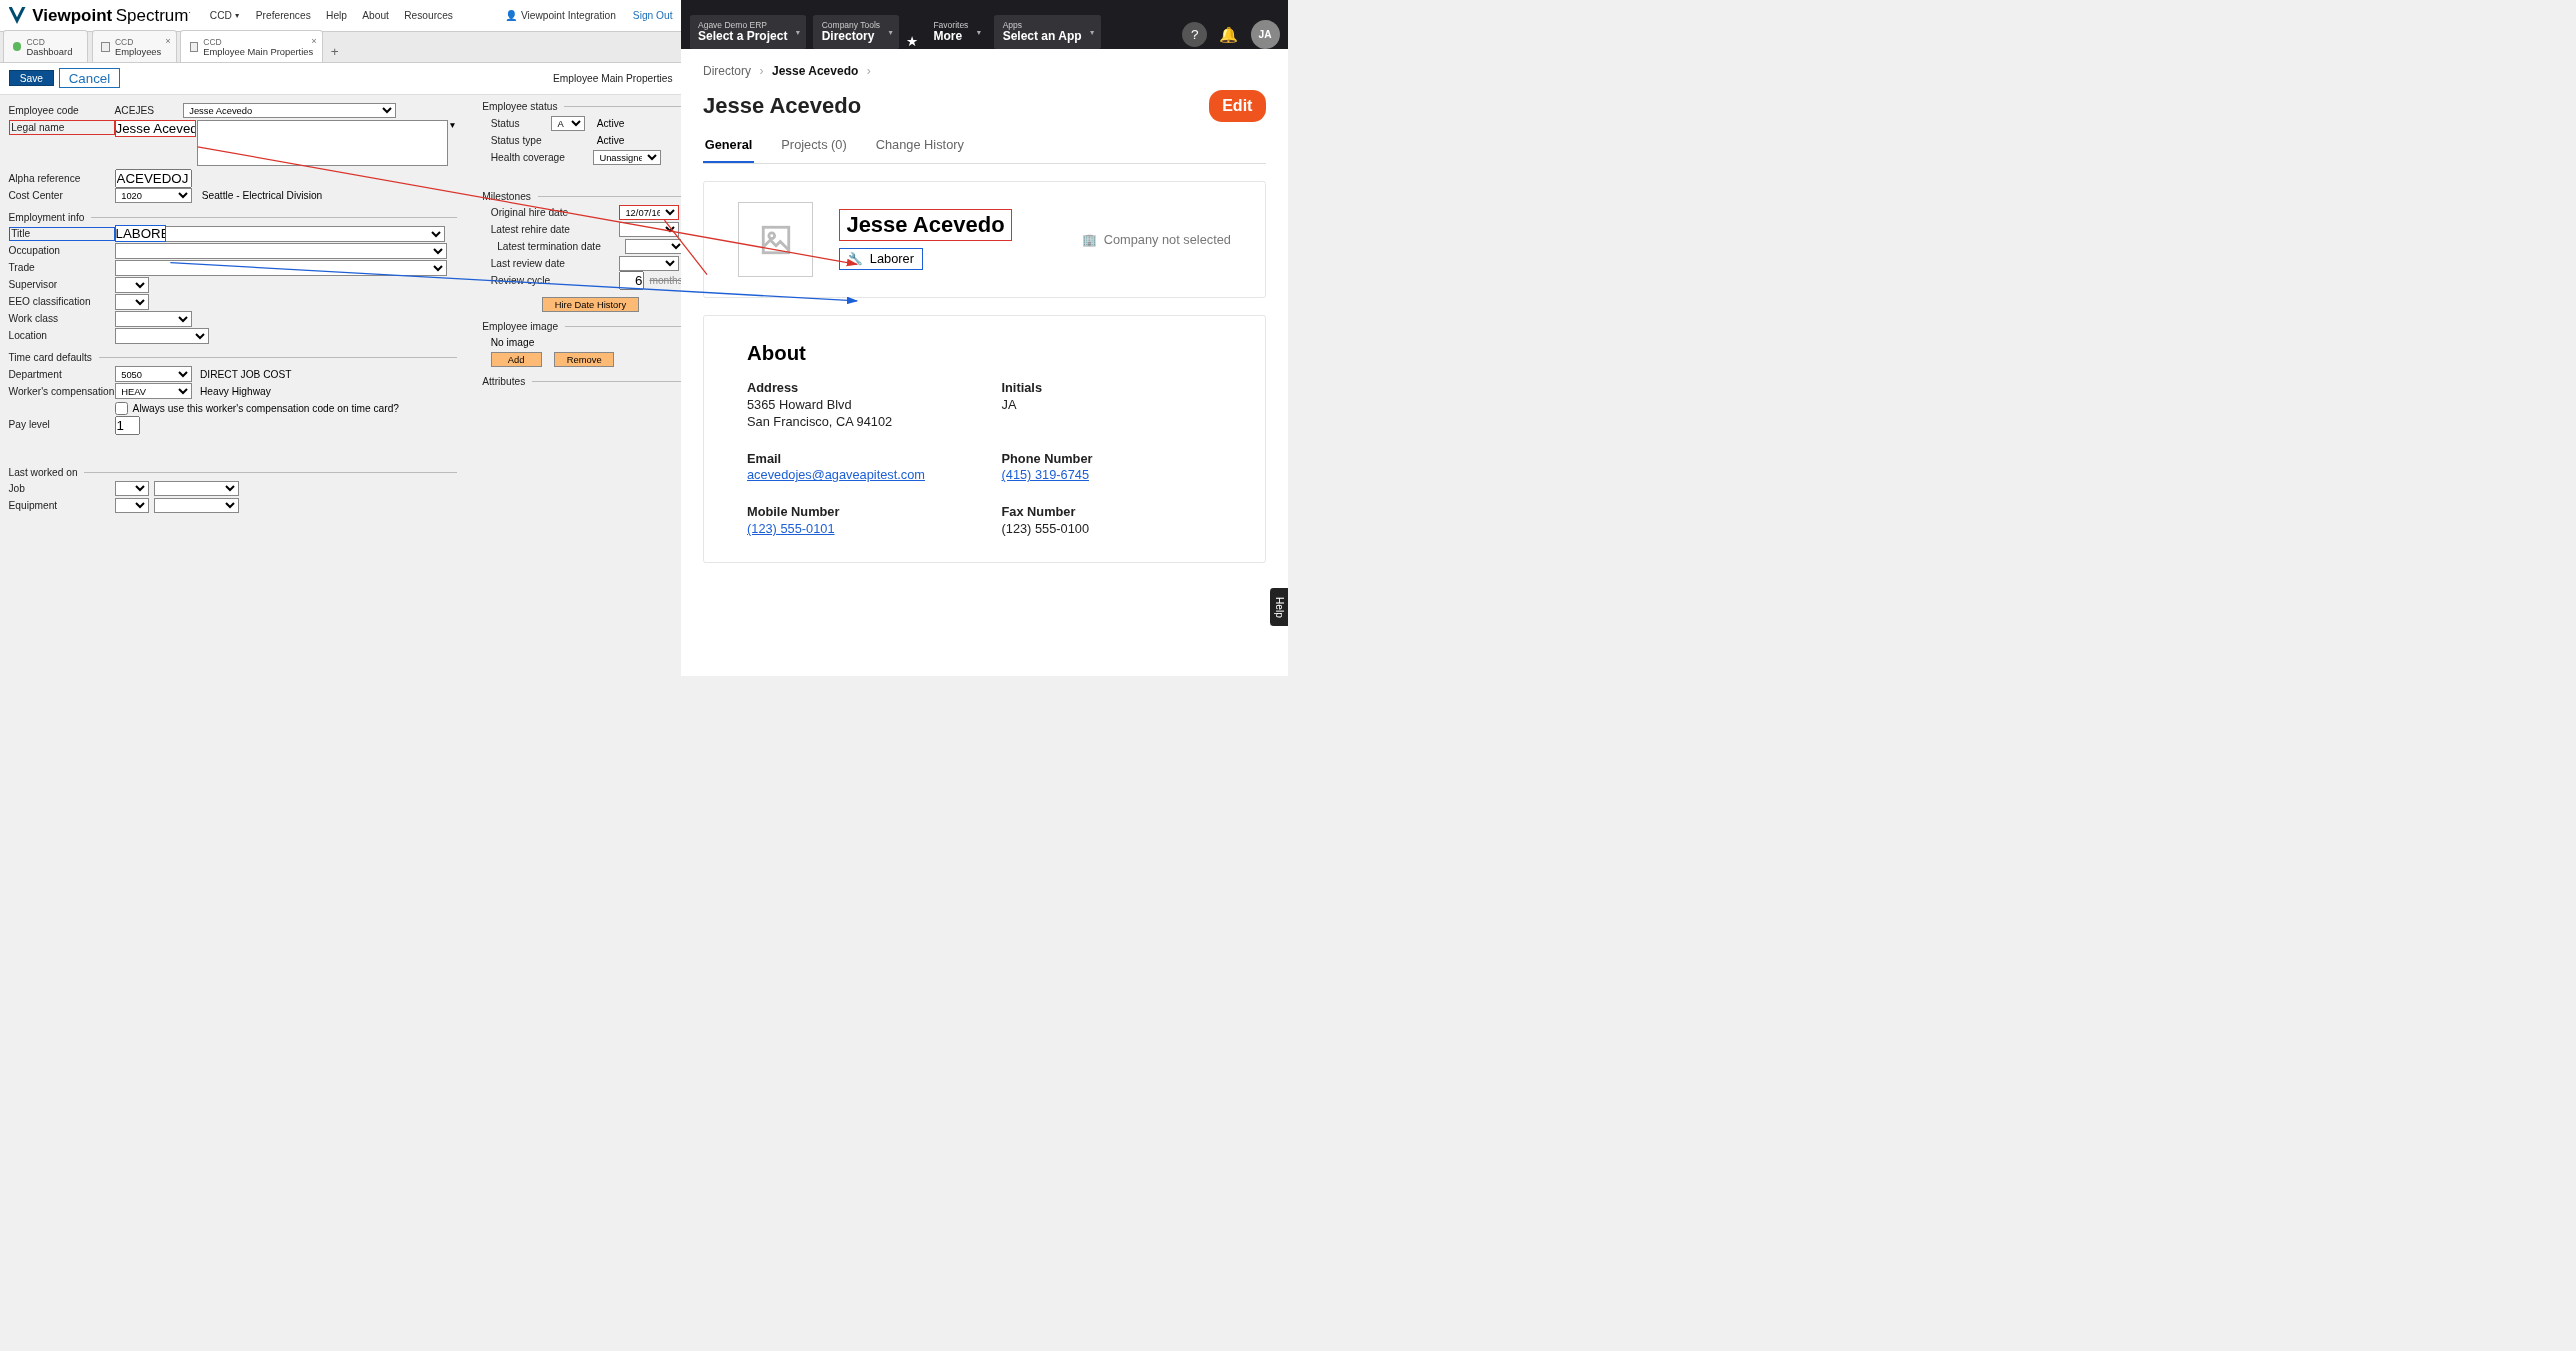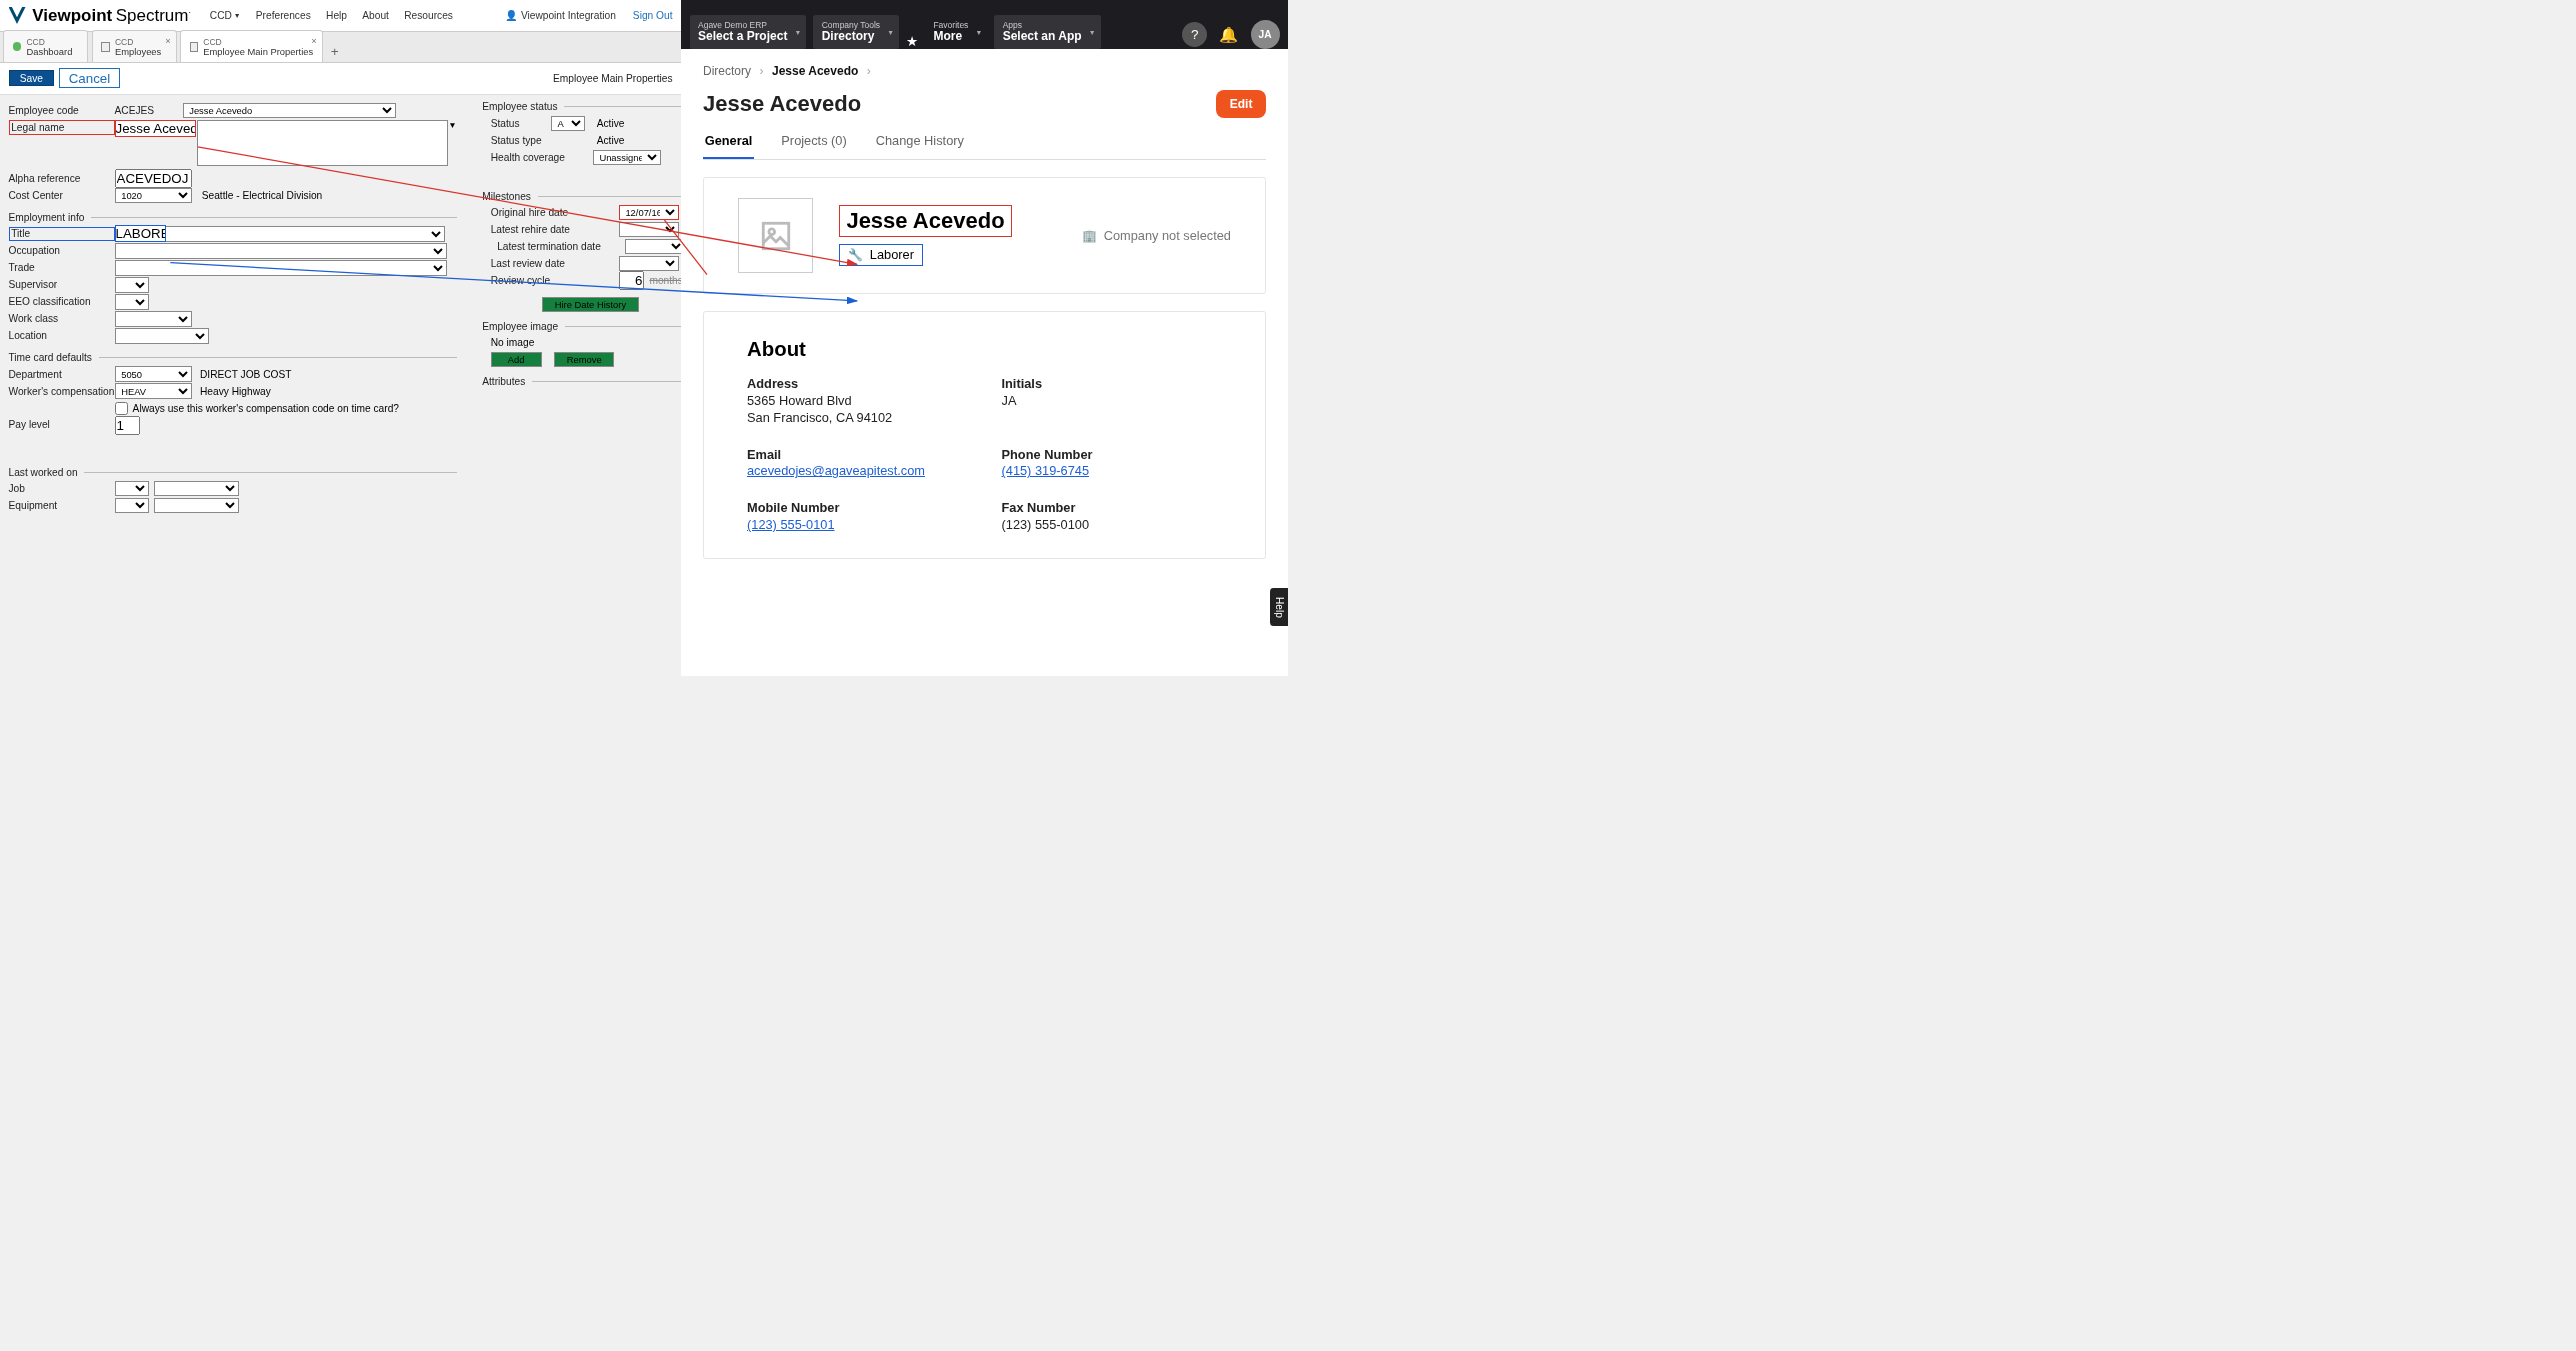--- a/index.html
+++ b/index.html
@@ -41,21 +41,21 @@
   .val{color:#222;}
   input[type=text].f, select.f { border:0.9px solid #888; height:15.3px; font-size:9.4px; padding:0 1.7px; background:#fff;}
   select.f{height:15.3px;}
   .w60{width:51px}.w80{width:68px}.w90{width:77px}.w250{width:213px}.w40{width:34px}.w30{width:25.6px}.w70{width:60px}
 
   .section-header{display:flex;align-items:center;margin:8.5px 0 3.4px;color:#222;}
   .section-header::after{content:"";flex:1;border-top:0.9px solid #bbb;margin-left:6.8px;}
 
   .hl-red{border:1.7px solid #d9342b !important;}
   .hl-blue{border:1.7px solid #1d5fd6 !important;}
-  .small-btn{border:0.9px solid #888;background:#15803d;padding:0.9px 12px;font-size:9.4px;cursor:pointer;}
+  .small-btn{border:0.9px solid #888;background:#fdba74;padding:0.9px 12px;font-size:9.4px;cursor:pointer;}
   .attrbox{width:170px;height:119px;border:0.9px solid #888;background:#fff;padding:1.7px;font-size:9.4px;color:#333;position:relative;}
   .attrbox .sb{position:absolute;right:0;top:0;width:12px;height:12px;border-left:0.9px solid #888;border-bottom:0.9px solid #888;display:flex;align-items:center;justify-content:center;font-size:6.8px;}
   textarea.f{border:0.9px solid #888;font-size:9.4px;resize:none;}
 
   
   .right{position:absolute;left:681px;top:0;width:607px;height:676px;background:#fff;}
   .ag-top{display:flex;align-items:flex-end;background:#1c1c21;height:49px;padding:0 8.5px;gap:6.8px;}
   .ag-btn{background:#333338;color:#fff;border-radius:2.6px;padding:5.1px 19px 5.1px 8.5px;position:relative;cursor:pointer;}
   .ag-btn small{display:block;font-size:8.5px;color:#ccc;line-height:10.2px;}
   .ag-btn b{font-size:12px;font-weight:600;line-height:13.6px;}
@@ -65,21 +65,21 @@
   .ag-icons{margin-left:auto;display:flex;align-items:center;gap:12px;}
   .ag-circ{width:25.6px;height:25.6px;border-radius:50%;background:#555;color:#fff;display:flex;align-items:center;justify-content:center;font-size:13.6px;cursor:pointer;}
   .ag-avatar{width:29px;height:29px;border-radius:50%;background:#888;color:#fff;display:flex;align-items:center;justify-content:center;font-weight:600;}
 
   .ag-body{padding:15.3px 22px;}
   .crumb{color:#666;font-size:12px;display:flex;align-items:center;gap:8.5px;}
   .crumb .sep{color:#aaa;}
   .crumb .cur{color:#111;font-weight:600;}
   .ag-title-row{display:flex;align-items:center;margin-top:12px;}
   .ag-h1{font-size:22px;font-weight:700;color:#222;}
-  .ag-edit{margin-left:auto;background:#f0541e;color:#fff;border:none;border-radius:8px;padding:6.8px 13.6px;font-size:12px;font-weight:600;cursor:pointer;}
+  .ag-edit{margin-left:auto;background:#f0541e;color:#fff;border:none;border-radius:13px;padding:6.8px 13.6px;font-size:16px;font-weight:600;cursor:pointer;}
   .ag-tabs{display:flex;gap:25.6px;margin-top:15.3px;border-bottom:0.9px solid #ddd;font-size:12.8px;}
   .ag-tab{padding:0 1.7px 8.5px;color:#666;cursor:pointer;}
   .ag-tab.active{color:#000;font-weight:600;border-bottom:2.6px solid #1d5fd6;}
 
   .card{border:0.9px solid #e5e5e5;border-radius:2.6px;margin-top:17px;padding:20.4px 34px;background:#fff;}
   .profile-row{display:flex;align-items:center;gap:25.6px;}
   .img-ph{width:75px;height:75px;border:0.9px solid #ccc;display:flex;align-items:center;justify-content:center;color:#bbb;}
   .img-ph svg{width:34px;height:34px;}
   .profile-main{flex:1;}
   .name-box{display:inline-block;padding:1.7px 6.8px;font-size:22px;font-weight:700;}

